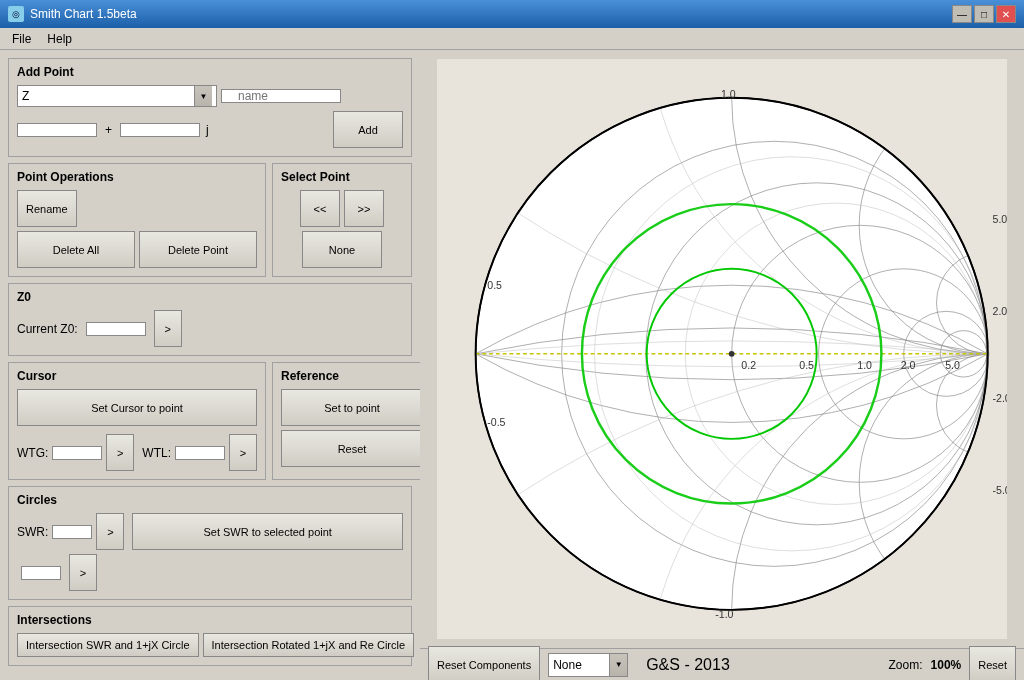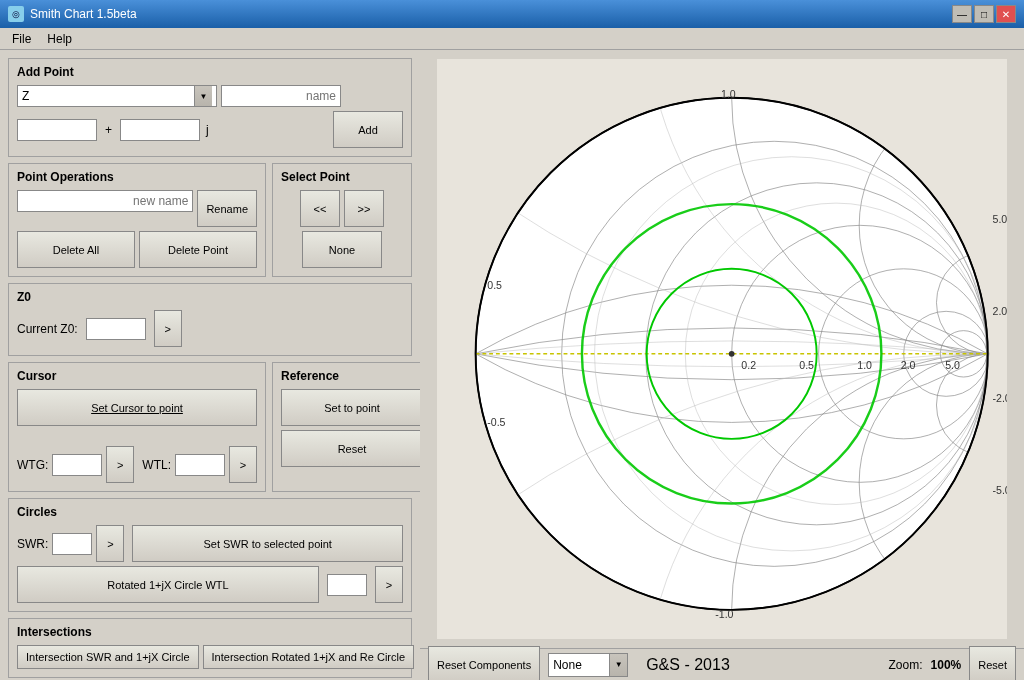--- a/index.html
+++ b/index.html
@@ -83,25 +83,24 @@
     .section-title {
       font-weight: bold;
       font-size: 12px;
       margin-bottom: 6px;
       color: #000;
     }
     
     input[type="text"], select {
       background: white;
       border: 1px solid #888;
-      height: 22px;
-      padding: 1px 4px;
+      height: 14px;
+      padding: 1px 16px;
       font-size: 12px;
       font-family: inherit;
-      text-align: right;
     }
     button {
       background: linear-gradient(to bottom, #e8e8e0, #d0ccc4);
       border: 1px solid #888;
       height: 37px;
       padding: 0 8px;
       font-size: 11px;
       font-family: inherit;
       cursor: pointer;
       white-space: nowrap;
@@ -260,21 +259,20 @@
         <input type="text" class="value-input-small" style="">
         <span style="margin-left:2px;">j</span>
         <button style="margin-left:auto; width:70px;">Add</button>
       </div>
     </div>
 
     <div class="two-col">
       <div class="section-box">
         <div class="section-title">Point Operations</div>
         <div style="display:flex; gap:4px; margin-bottom:4px;">
-          <input type="text" style="flex: 1 1 0%;" placeholder="new name">
           <button>Rename</button>
         </div>
         <div style="display:flex; gap:4px;">
           <button style="flex:1;">Delete All</button>
           <button style="flex:1;">Delete Point</button>
         </div>
       </div>
       <div class="section-box" style="flex: 0 0 140px;">
         <div class="section-title">Select Point</div>
         <div class="select-point-row">
@@ -292,21 +290,21 @@
       <div class="z0-row">
         <span class="z0-label">Current Z0:</span>
         <input type="text" class="z0-input" style="">
         <button style="width:28px;">&gt;</button>
       </div>
     </div>
 
     <div class="cursor-ref-row">
       <div class="section-box cursor-section">
         <div class="section-title">Cursor</div>
-        <button style="width:100%; margin-bottom:16px;text-decoration:underline;">Set Cursor to  point</button>
+        <button style="width:100%; margin-bottom:4px;">Set Cursor to  point</button>
         <div class="wtg-row">
           <span>WTG:</span>
           <input type="text" class="wtg-input" style="">
           <button style="width:28px;">&gt;</button>
           <span style="margin-left:4px;">WTL:</span>
           <input type="text" class="wtg-input" style="">
           <button style="width:28px;">&gt;</button>
         </div>
       </div>
       <div class="section-box reference-section">
@@ -318,21 +316,20 @@
 
     <div class="section-box">
       <div class="section-title">Circles</div>
       <div class="circles-row1">
         <span>SWR:</span>
         <input type="text" class="swr-input" style="">
         <button style="width:28px;">&gt;</button>
         <button style="flex:1; margin-left:4px;">Set SWR to selected point</button>
       </div>
       <div class="circles-row2">
-        <button style="flex:1;">Rotated 1+jX Circle WTL</button>
         <input type="text" class="rot-input" style="width: 40px; margin-left: 4px;">
         <button style="width:28px; margin-left:4px;">&gt;</button>
       </div>
     </div>
 
     <div class="section-box">
       <div class="section-title">Intersections</div>
       <div class="intersections-col">
         <button>Intersection SWR and 1+jX Circle</button>
         <button>Intersection Rotated 1+jX and Re Circle</button>

